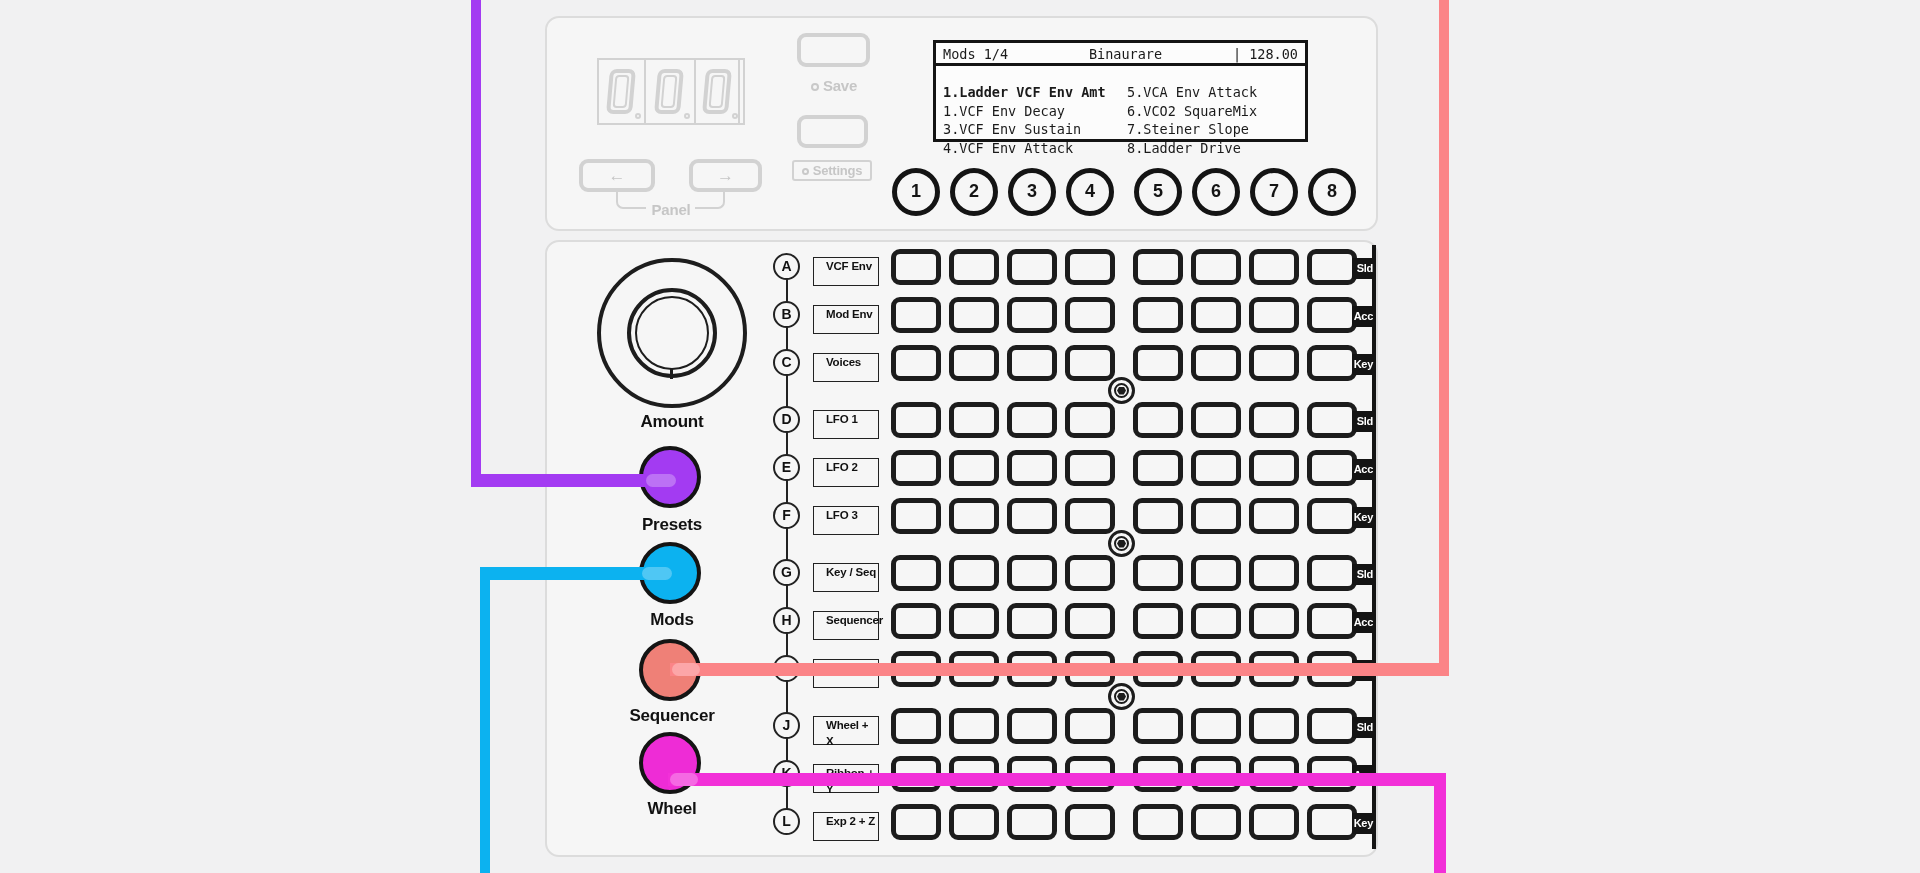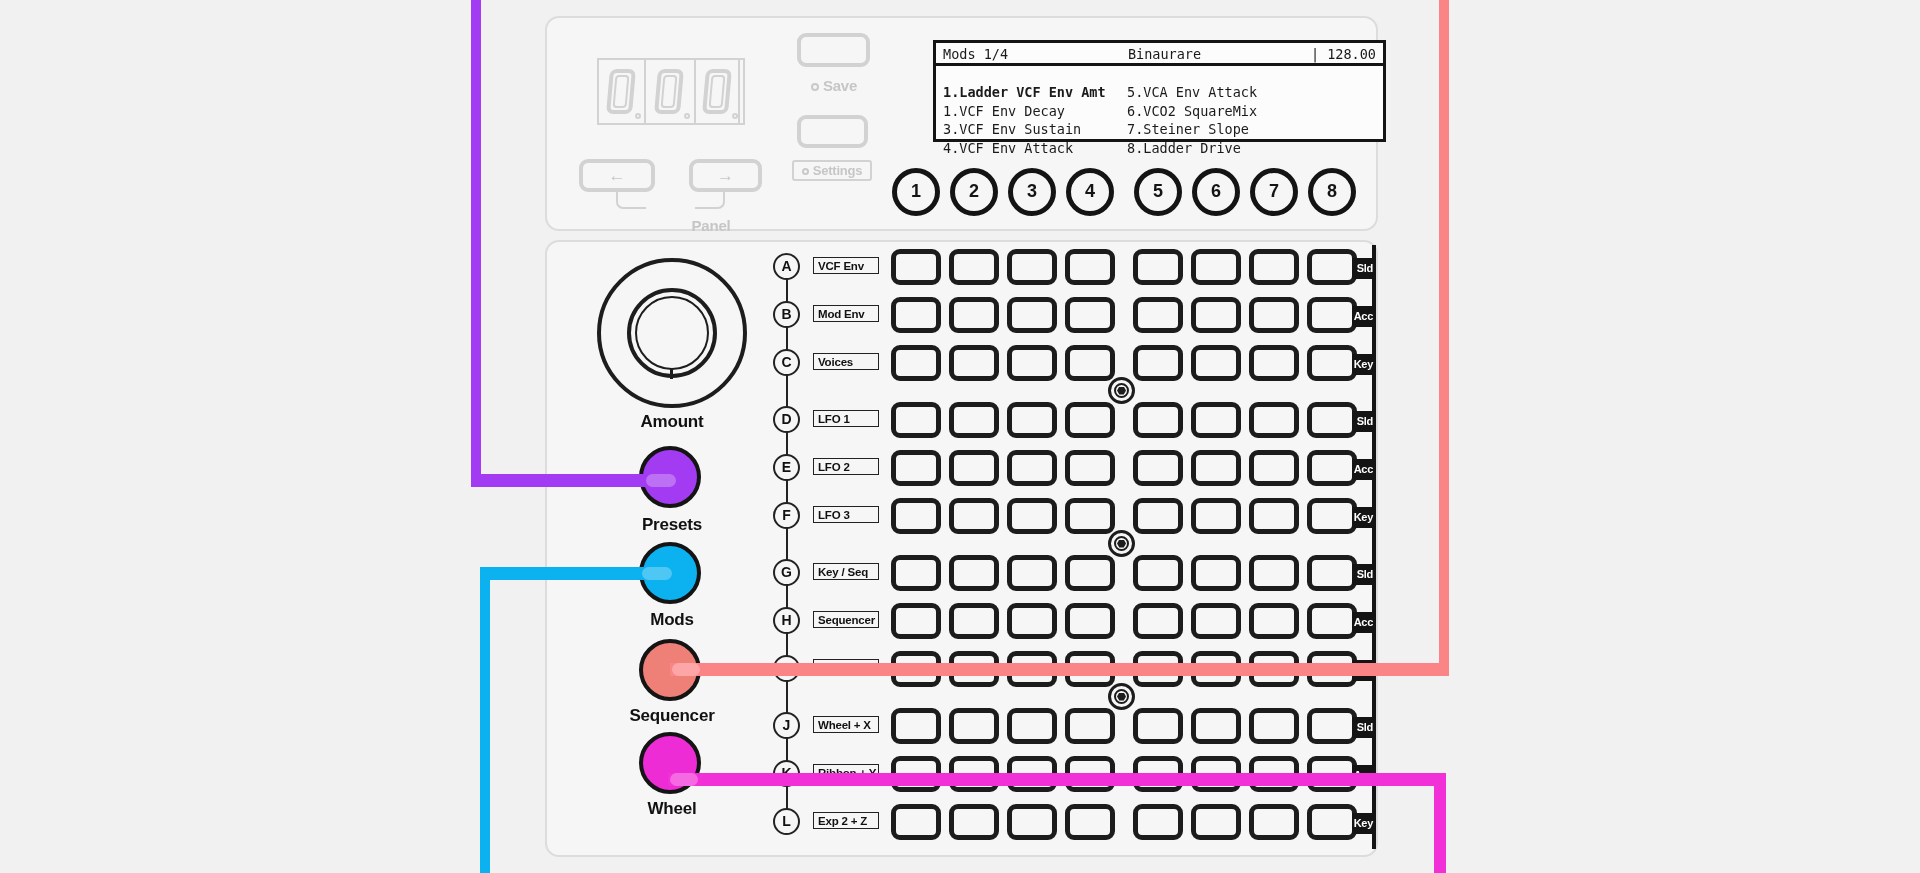--- a/index.html
+++ b/index.html
@@ -17,40 +17,40 @@
   .segbox { position:absolute; left:597px; top:58px; width:148px; height:67px; border:2px solid #d2d2d2; }
   .segdiv { position:absolute; top:0; width:2px; height:63px; background:#d2d2d2; }
   .segdbl { position:absolute; top:0; right:3px; width:2px; height:63px; background:#d2d2d2; }
   .digit { position:absolute; top:9px; width:26px; height:45px; border:4px solid #d2d2d2; border-radius:7px; transform:skewX(-5deg); }
   .digit::after { content:""; position:absolute; inset:2px; border:2px solid #d2d2d2; border-radius:4px; }
   .segdot { position:absolute; top:53px; width:6px; height:6px; border:2px solid #d2d2d2; border-radius:50%; }
   .bracket-l { position:absolute; left:616px; top:192px; width:30px; height:17px; border-left:2px solid #d2d2d2; border-bottom:2px solid #d2d2d2; border-bottom-left-radius:7px; }
   .bracket-r { position:absolute; left:695px; top:192px; width:30px; height:17px; border-right:2px solid #d2d2d2; border-bottom:2px solid #d2d2d2; border-bottom-right-radius:7px; }
 
   
-  .screen { position:absolute; left:933px; top:40px; width:453px; height:102px; border:3px solid #141414; background:#fcfcfc; font-family:"DejaVu Sans Mono", monospace; color:#1a1a1a; }
+  .screen { position:absolute; left:933px; top:40px; width:375px; height:102px; border:3px solid #141414; background:#fcfcfc; font-family:"DejaVu Sans Mono", monospace; color:#1a1a1a; }
   .scr-head { display:flex; align-items:center; height:23px; padding:1px 7px 0 7px; border-bottom:3px solid #141414; font-size:13.5px; }
   .scr-head .l { width:100px; }
   .scr-head .c { flex:1; text-align:center; }
   .scr-head .r { width:90px; text-align:right; }
   .scr-body { display:grid; grid-auto-flow:column; grid-template-rows:repeat(4,18.5px); grid-template-columns:184px 1fr; padding:18px 7px; font-size:13.5px; }
   .scr-body .sel { font-weight:700; }
 
   
   .numbtn { position:absolute; top:168px; width:48px; height:48px; border:5px solid #141414; border-radius:50%; text-align:center; line-height:37px; font-size:18px; font-weight:700; color:#141414; background:#f6f6f6; }
 
   
   .ring { position:absolute; border-radius:50%; border:4px solid #1d1d1d; background:transparent; }
   .ctl-label { position:absolute; width:150px; left:597px; text-align:center; font-size:17px; font-weight:700; color:#111; letter-spacing:-0.2px; }
   .cbtn { position:absolute; left:639px; width:62px; height:62px; border:4px solid #141414; border-radius:50%; z-index:10; }
 
   
   .mrow { position:absolute; left:770px; width:608px; height:36px; }
   .lcirc { position:absolute; left:3px; top:4px; width:27px; height:27px; border:2px solid #222; border-radius:50%; background:#f6f6f6; text-align:center; line-height:23px; font-size:14px; font-weight:700; color:#111; }
-  .rlabel { position:absolute; left:43px; top:8px; width:66px; height:17px; border:1.5px solid #222; background:#f6f6f6; font-size:11.5px; font-weight:700; color:#111; line-height:16px; padding-left:4px; letter-spacing:-0.2px; }
+  .rlabel { position:absolute; left:43px; top:8px; width:66px; height:29px; border:1.5px solid #222; background:#f6f6f6; font-size:11.5px; font-weight:700; color:#111; line-height:16px; padding-left:12px; letter-spacing:-0.2px; }
   .pad { position:absolute; top:0; width:50px; height:36px; border:5px solid #1c1c1c; border-radius:9px; background:#f6f6f6; }
   .c1{left:121px}.c2{left:179px}.c3{left:237px}.c4{left:295px}.c5{left:363px}.c6{left:421px}.c7{left:479px}.c8{left:537px}
   .tag { position:absolute; left:582px; top:9px; width:23px; height:21px; background:#141414; color:#fff; font-size:11px; font-weight:700; text-align:right; line-height:21px; padding-right:2px; letter-spacing:-0.3px; }
   .vline { position:absolute; left:786px; top:267px; width:2px; height:556px; background:#222; }
   .edgeline { position:absolute; left:1372px; top:245px; width:4px; height:604px; background:#141414; }
   .screw { position:absolute; width:27px; height:27px; border:3px solid #1d1d1d; border-radius:50%; background:#f6f6f6; display:flex; align-items:center; justify-content:center; }
   .screw i { width:15px; height:15px; border:2.5px solid #1d1d1d; border-radius:50%; display:flex; align-items:center; justify-content:center; }
   .screw b { width:9px; height:8px; background:#1d1d1d; clip-path:polygon(25% 0,75% 0,100% 50%,75% 100%,25% 100%,0 50%); }
 
   
@@ -83,21 +83,21 @@
   <div class="gbtn" style="left:797px; top:33px; width:73px; height:34px;"></div>
   <div class="glabel" style="left:792px; top:77px; width:84px;"><span class="led"></span><span>Save</span></div>
 
   <div class="gbtn" style="left:797px; top:115px; width:71px; height:33px;"></div>
   <div class="glabel" style="left:792px; top:160px; width:80px; height:21px; border:2px solid #d2d2d2; border-radius:3px; font-size:13px; line-height:17px;"><span class="led" style="width:7px;height:7px;"></span><span>Settings</span></div>
 
   <div class="gbtn" style="left:579px; top:159px; width:76px; height:33px; font-size:17px; line-height:25px;"><span>←</span></div>
   <div class="gbtn" style="left:689px; top:159px; width:73px; height:33px; font-size:17px; line-height:25px;"><span>→</span></div>
   <div class="bracket-l"></div>
   <div class="bracket-r"></div>
-  <div class="glabel" style="left:645px; top:217px; width:52px;margin-left:40px;">Panel</div>
+  <div class="glabel" style="left:645px; top:201px; width:52px;">Panel</div>
 
   <div class="screen">
     <div class="scr-head">
       <span class="l">Mods 1/4</span>
       <span class="c">Binaurare</span>
       <span class="r">| 128.00</span>
     </div>
     <div class="scr-body">
       <div class="sel">1.Ladder VCF Env Amt</div>
       <div>1.VCF Env Decay</div>

